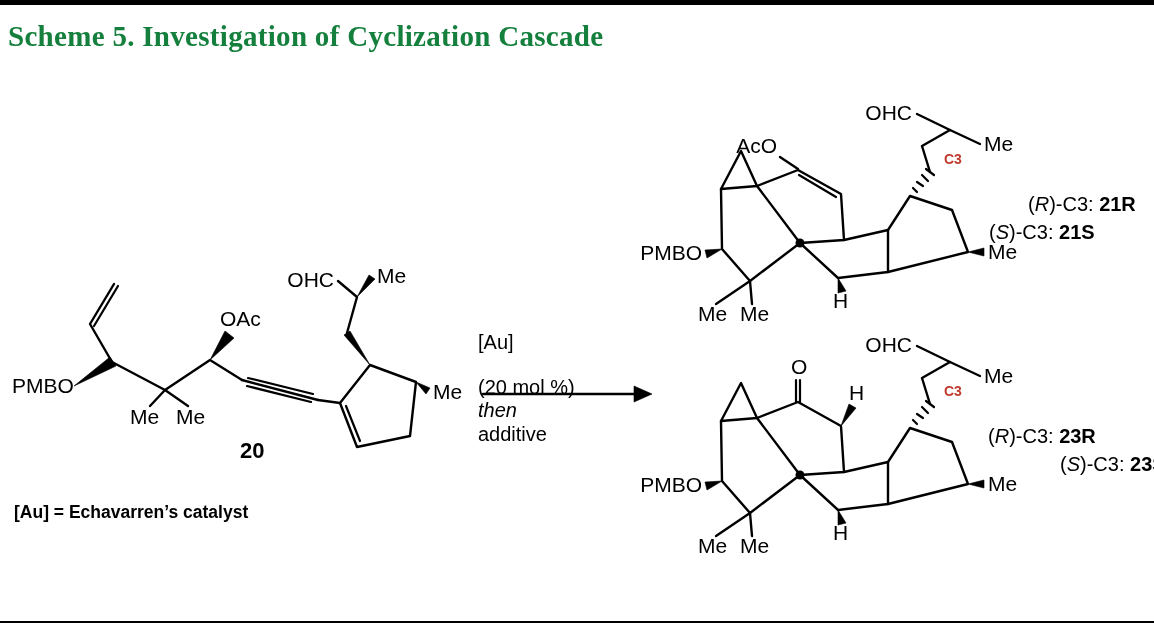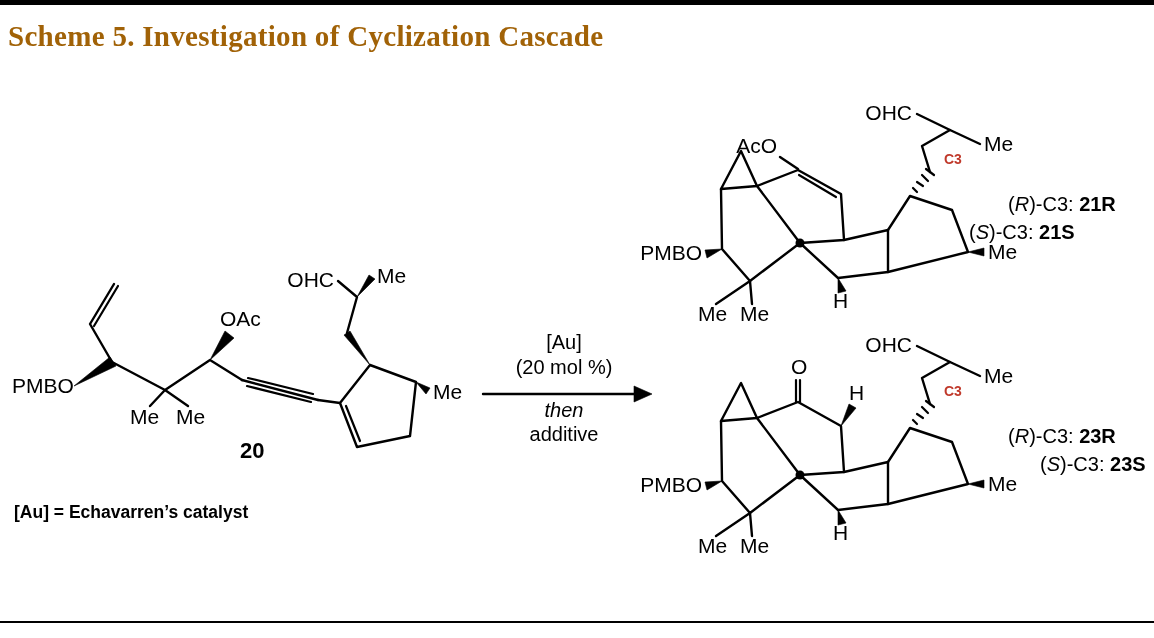--- a/index.html
+++ b/index.html
@@ -6,35 +6,35 @@
   html,body { background:#ffffff; }
   .page {
     position:relative; width:1154px; height:638px; background:#ffffff;
     font-family:"Liberation Sans", sans-serif; color:#000; overflow:hidden;
   }
   .rule-top { position:absolute; left:0; top:0; width:1154px; height:5px; background:#000; }
   .rule-bottom { position:absolute; left:0; top:621px; width:1154px; height:2px; background:#000; }
   .title {
     position:absolute; left:8px; top:20px;
     font-family:"Liberation Serif", serif; font-weight:bold;
-    font-size:29px; color:#a16207; letter-spacing:0.3px;
+    font-size:29px; color:#15803d; letter-spacing:0.3px;
   }
   svg.artwork { position:absolute; left:0; top:0; }
   .bond { stroke:#000; stroke-width:2.4; stroke-linecap:round; stroke-linejoin:round; fill:none; }
   .thin { stroke-width:2.2; }
   .wedge { fill:#000; stroke:#000; stroke-width:0.6; stroke-linejoin:round; }
   .hash { stroke:#000; stroke-width:2.2; stroke-linecap:round; }
   .dot { fill:#000; }
   .atom { font-family:"Liberation Sans", sans-serif; font-size:21px; fill:#000; }
   .end { text-anchor:end; }
   .cnum { font-weight:bold; font-size:22px; }
   .c3red { font-size:14px; font-weight:bold; fill:#c0392b; }
-  .arrow-label { position:absolute; left:478px; width:172px; text-align:center; font-size:20px; }
+  .arrow-label { position:absolute; left:478px; width:172px; font-size:20px; }
   .italic { font-style:italic; }
-  .stereo-label { position:absolute; font-size:20px; white-space:nowrap; }
+  .stereo-label { position:absolute; font-size:20px; white-space:nowrap;margin-left:20px; }
   .stereo-label i { font-style:italic; }
   .stereo-label b { font-weight:bold; }
   .footnote { position:absolute; left:14px; font-size:17.5px;font-weight:bold; }
   .footnote sub { font-size:12.5px; }
   .footnote i { font-style:italic; }
 </style>
 </head>
 <body>
 
 <div class="page">
@@ -136,26 +136,26 @@
       <text class="c3red" x="944" y="396">C3</text>
       <text class="atom end" x="702" y="492">PMBO</text>
       <text class="atom" x="698" y="553">Me</text>
       <text class="atom" x="740" y="553">Me</text>
       <text class="atom" x="833" y="540">H</text>
       <text class="atom" x="988" y="491">Me</text>
     </g>
   </svg>
 
   <div class="arrow-label" style="top:331px">[Au]</div>
-  <div class="arrow-label" style="top:356px">(20 mol %)</div>
+  <div class="arrow-label" style="top:376px">(20 mol %)</div>
   <div class="arrow-label" style="top:423px">additive</div>
   <div class="arrow-label italic" style="top:399px">then</div>
 
   <div class="stereo-label" style="left:1008px; top:193px"><span>(</span><i>R</i><span>)-C3: </span><b>21R</b></div>
   <div class="stereo-label" style="left:969px; top:221px"><span>(</span><i>S</i><span>)-C3: </span><b>21S</b></div>
 
-  <div class="stereo-label" style="left:1008px; top:425px"><span>(</span><i>R</i><span>)-C3: </span><b>23R</b></div>
+  <div class="stereo-label" style="left:968px; top:425px"><span>(</span><i>R</i><span>)-C3: </span><b>23R</b></div>
   <div class="stereo-label" style="left:1040px; top:453px"><span>(</span><i>S</i><span>)-C3: </span><b>23S</b></div>
 
   <div class="footnote" style="top:502px">[Au] = Echavarren’s catalyst</div>
 
   <div class="rule-bottom"></div>
 </div>
 
 </body></html>

